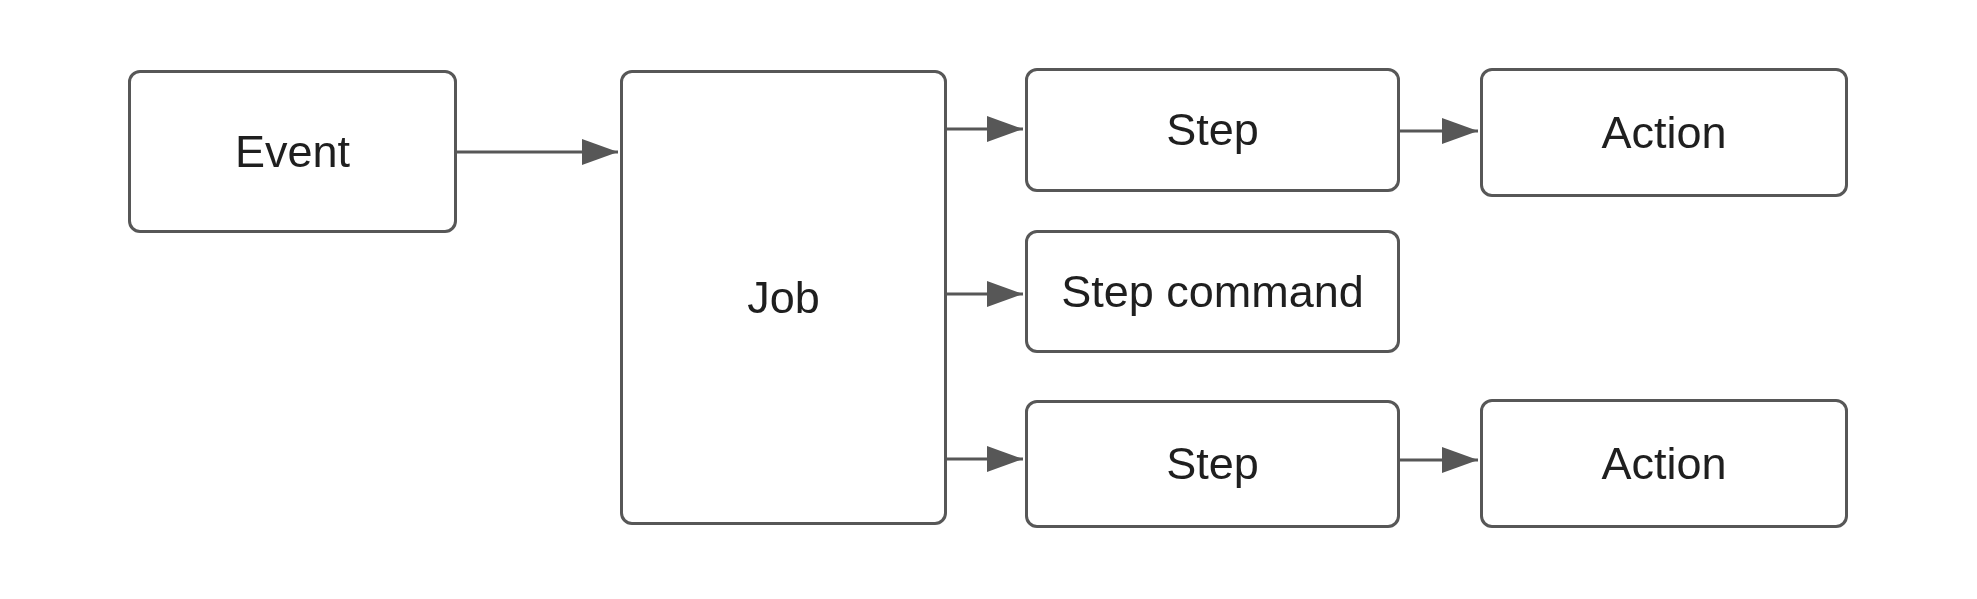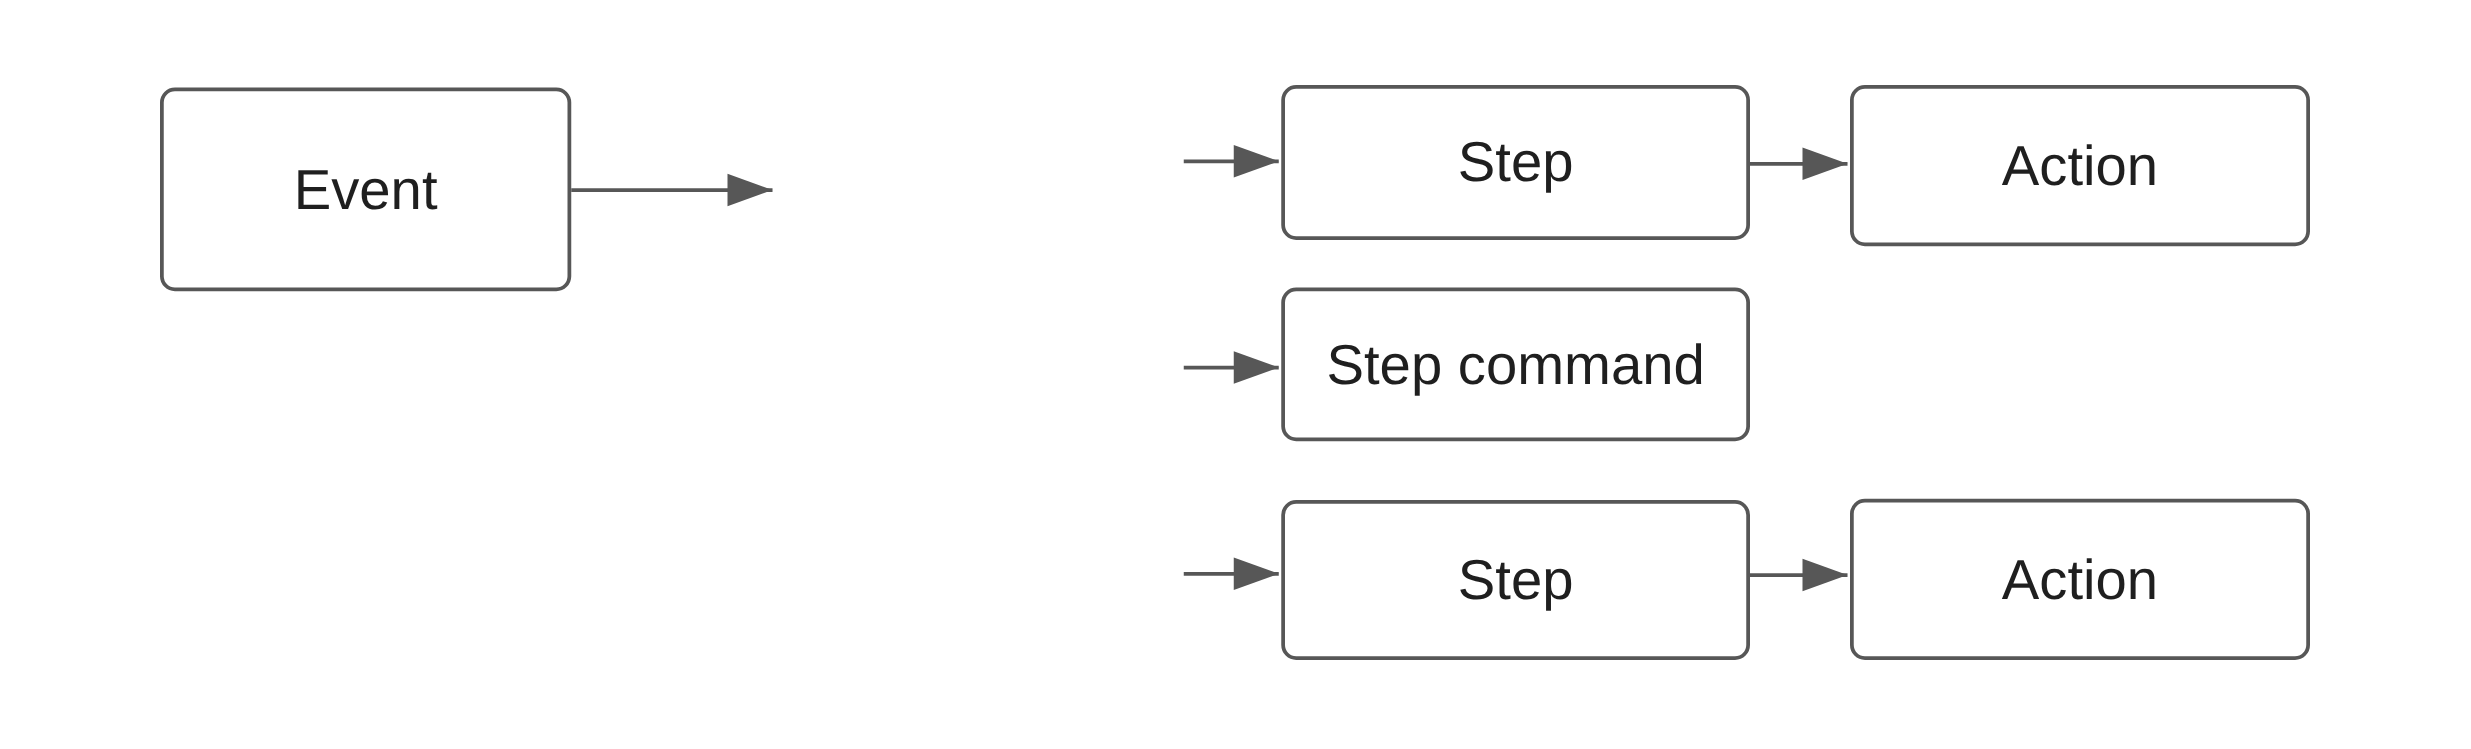--- a/index.html
+++ b/index.html
@@ -73,20 +73,23 @@
     <line x1="947" y1="294" x2="1023" y2="294" marker-end="url(#arrowhead)"></line>
     <line x1="947" y1="459" x2="1023" y2="459" marker-end="url(#arrowhead)"></line>
     <line x1="1400" y1="131" x2="1478" y2="131" marker-end="url(#arrowhead)"></line>
     <line x1="1400" y1="460" x2="1478" y2="460" marker-end="url(#arrowhead)"></line>
   </svg>
 
   <div class="node n-event">
     <span class="node-label">Event</span>
   </div>
 
+  <div class="node n-job">
+    <span class="node-label">Job</span>
+  </div>
 
   <div class="node n-step1">
     <span class="node-label">Step</span>
   </div>
 
   <div class="node n-shell">
     <span class="node-label">Step command</span>
   </div>
 
   <div class="node n-step2">

